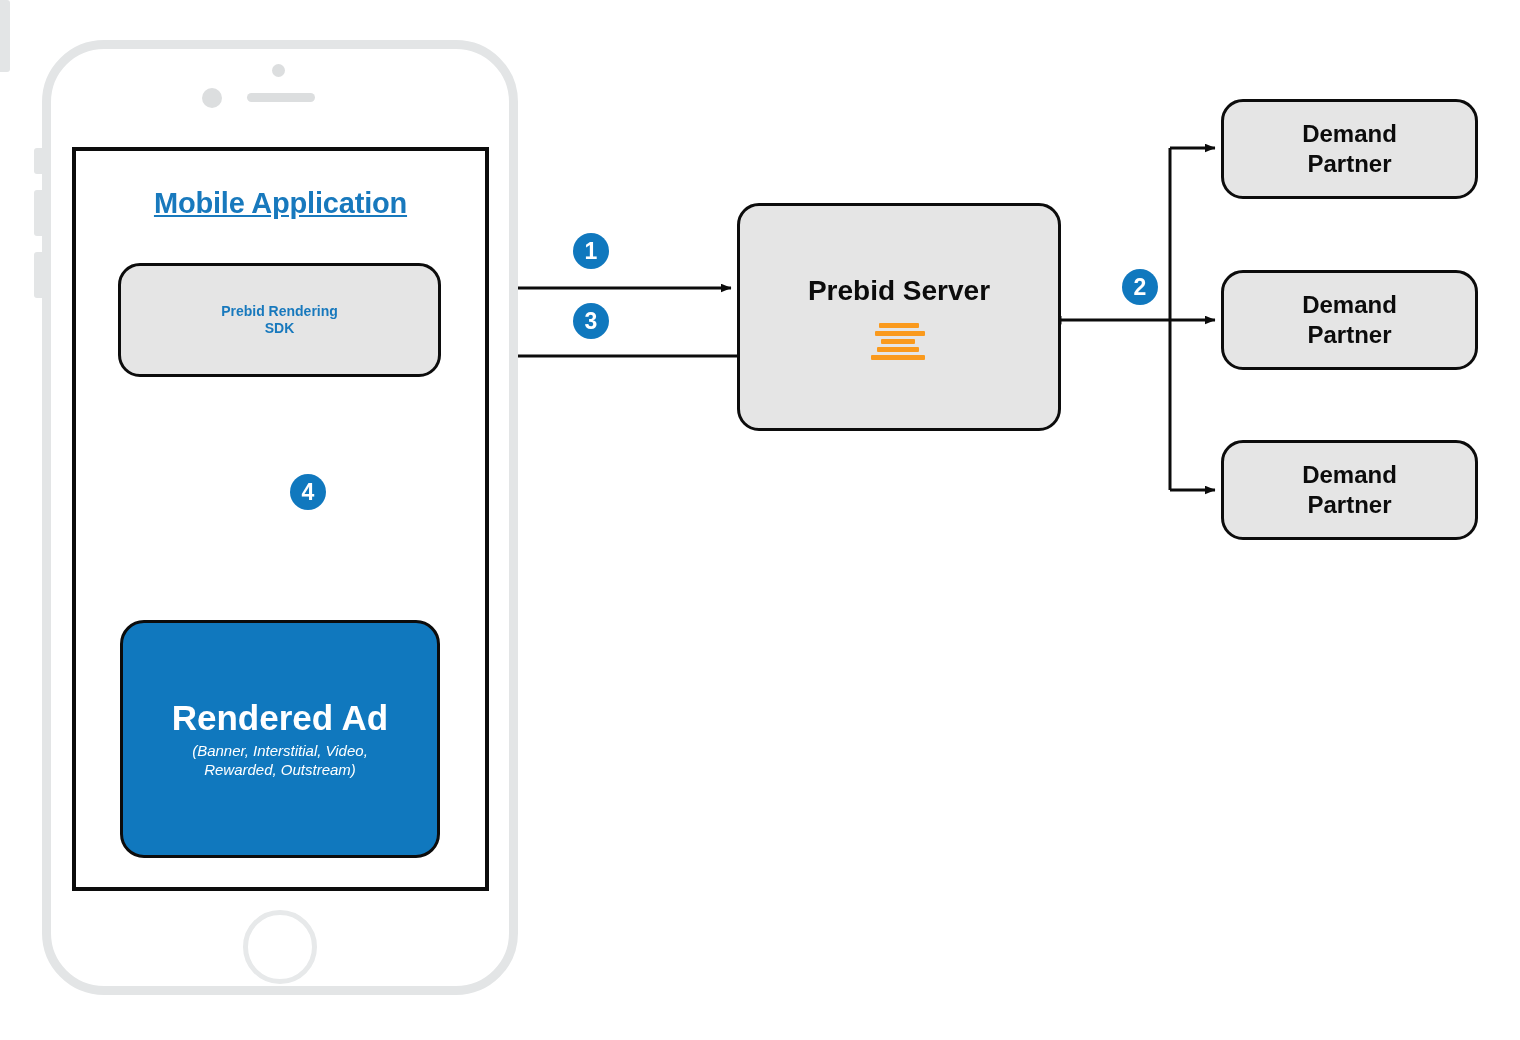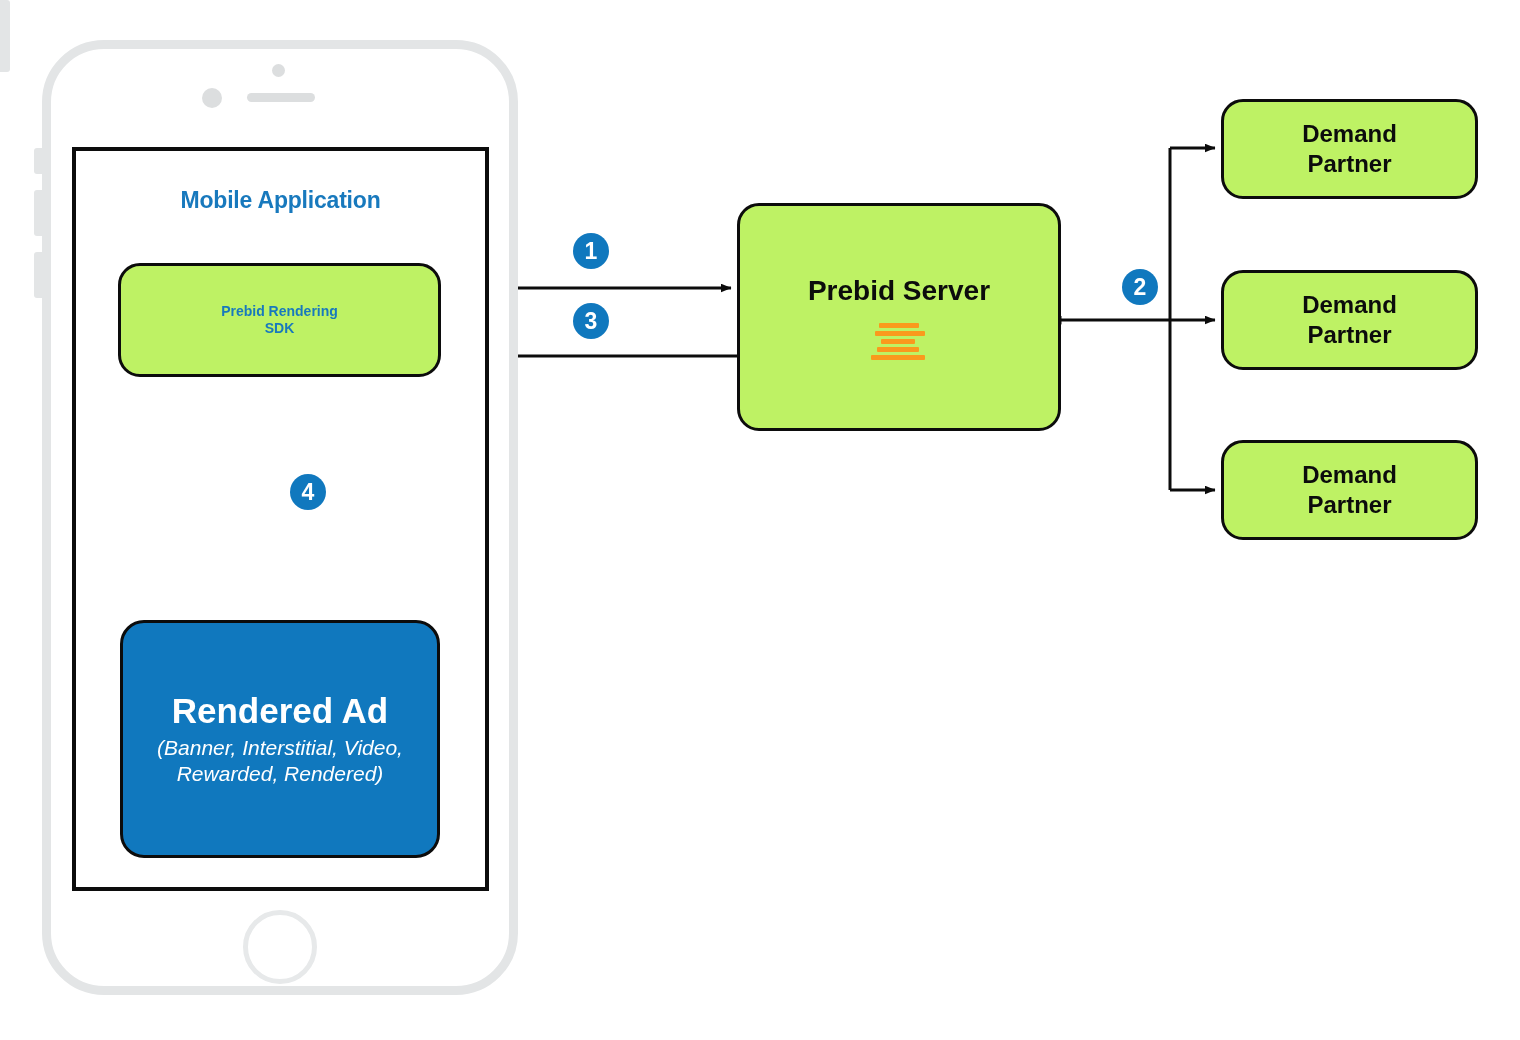--- a/index.html
+++ b/index.html
@@ -86,32 +86,33 @@
     width: 417px; height: 744px;
     border: 4px solid #0c0c0c;
     background: #ffffff;
     box-sizing: border-box;
   }
   .app-title {
     position: absolute;
     left: 72px; top: 187px;
     width: 417px;
     text-align: center;
-    font-size: 23px;
+    font-size: 29px;
     font-weight: bold;
     color: #1879bd;
     letter-spacing: -0.2px;
+    text-decoration: underline;
   }
 
   
   .node {
     position: absolute;
     box-sizing: border-box;
     border: 3px solid #0c0c0c;
-    background: #bef264;
+    background: #e5e5e5;
     border-radius: 20px;
     display: flex;
     flex-direction: column;
     align-items: center;
     justify-content: center;
     text-align: center;
   }
 
   .sdk-box {
     left: 118px; top: 263px;
@@ -131,21 +132,21 @@
     background: #1078be;
     border-radius: 24px;
   }
   .ad-title {
     font-size: 35px;
     font-weight: bold;
     color: #ffffff;
     margin-bottom: 4px;
   }
   .ad-sub {
-    font-size: 21px;
+    font-size: 15px;
     font-style: italic;
     color: #ffffff;
     line-height: 1.26;
   }
 
   .server-box {
     left: 737px; top: 203px;
     width: 324px; height: 228px;
     border-radius: 22px;
   }
@@ -255,21 +256,21 @@
   <div class="app-title">Mobile Application</div>
 
   <div class="node sdk-box">
     <div class="sdk-label">Prebid Rendering</div>
     <div class="sdk-label">SDK</div>
   </div>
 
   <div class="node ad-box">
     <div class="ad-title">Rendered Ad</div>
     <div class="ad-sub">(Banner, Interstitial, Video,</div>
-    <div class="ad-sub">Rewarded, Rendered)</div>
+    <div class="ad-sub">Rewarded, Outstream)</div>
   </div>
 
   <div class="node server-box">
     <div class="server-label">Prebid Server</div>
     <div class="prebid-logo">
       <i style="width: 40px; margin-left: 8px;"></i>
       <i style="width: 50px; margin-left: 4px;"></i>
       <i style="width: 34px; margin-left: 10px;"></i>
       <i style="width: 42px; margin-left: 6px;"></i>
       <i style="width: 54px; margin-left: 0px;"></i>

